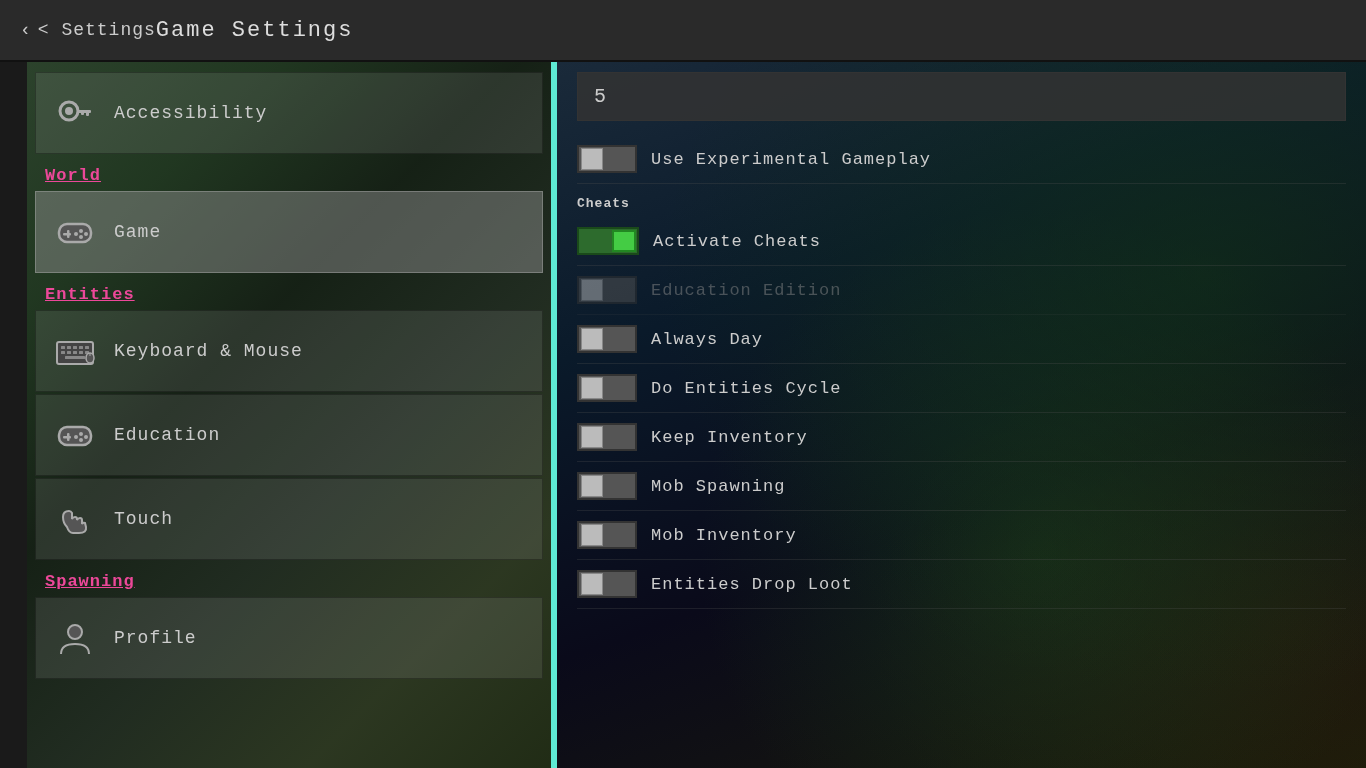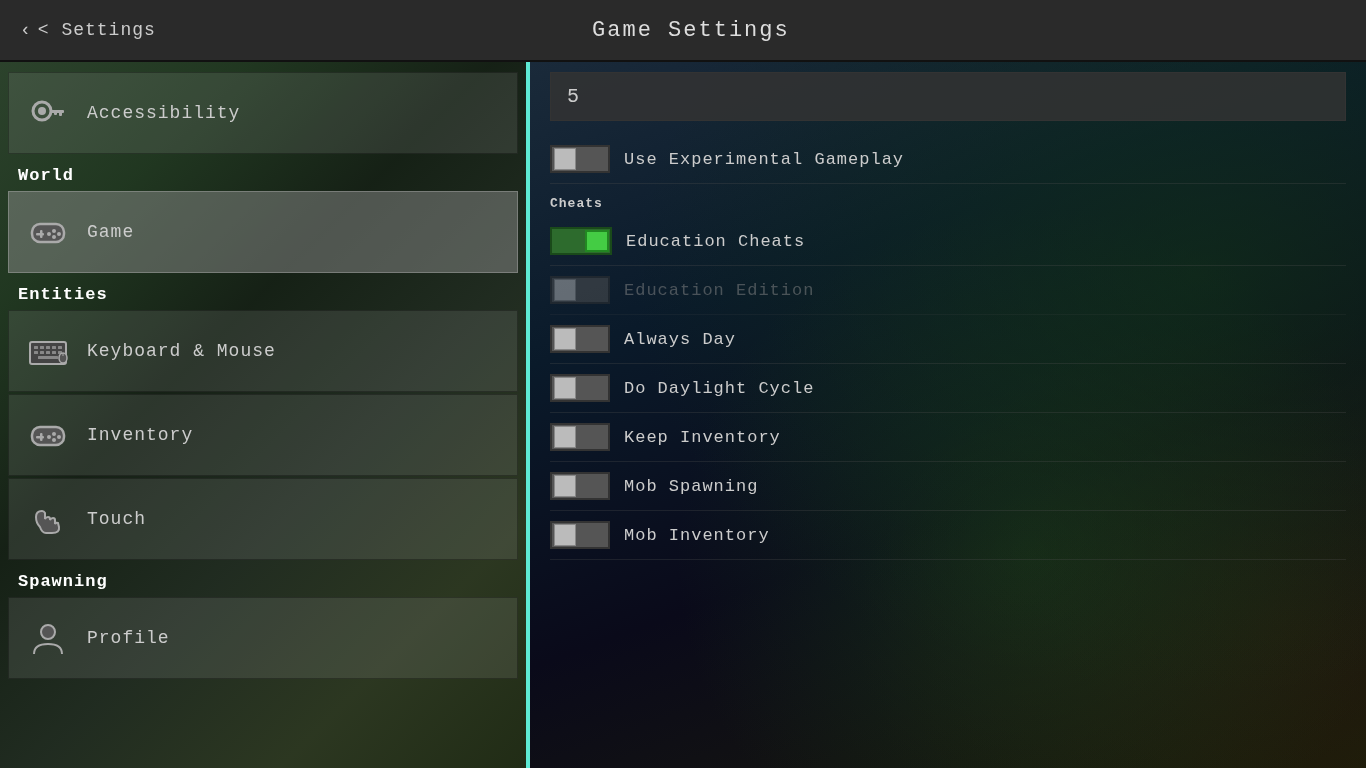--- a/index.html
+++ b/index.html
@@ -31,39 +31,39 @@
       cursor: pointer;
       display: flex;
       align-items: center;
       gap: 6px;
     }
 
     .header-title {
       color: #ddd;
       font-size: 22px;
       letter-spacing: 2px;
-      text-align: center;
       flex: 1;
     }
 
     
     .main {
       display: flex;
       width: 100%;
       height: calc(768px - 62px);
     }
 
     
     .sidebar {
       width: 530px;
       background: rgba(0,0,0,0.55);
-      border-right: 4px solid #5eead4;
+      border-right: 6px solid #5eead4;
       overflow-y: auto;
       position: relative;
       flex-shrink: 0;
+      margin-left: 27px;
     }
 
     .sidebar::-webkit-scrollbar {
       width: 8px;
       background: #222;
     }
     .sidebar::-webkit-scrollbar-thumb {
       background: #555;
     }
 
@@ -76,25 +76,26 @@
       opacity: 0.7;
       z-index: 0;
     }
 
     .sidebar-content {
       position: relative;
       z-index: 1;
     }
 
     .section-label {
-      color: #ffffff;
+      color: #ec4899;
       font-size: 17px;
       letter-spacing: 1px;
       padding: 10px 18px 4px 18px;
       font-weight: bold;
+      text-decoration: underline;
     }
 
     .sidebar-item {
       display: flex;
       align-items: center;
       gap: 14px;
       padding: 0 14px;
       height: 82px;
       background: rgba(180,180,180,0.15);
       border: 1px solid rgba(0,0,0,0.3);
@@ -336,21 +337,21 @@
           <svg viewBox="0 0 44 44" fill="none">
             <rect x="6" y="14" width="32" height="18" rx="8" stroke="#aaa" stroke-width="2.5" fill="#555"></rect>
             <rect x="14" y="20" width="2.5" height="8" rx="1" fill="#aaa"></rect>
             <rect x="10" y="23" width="8" height="2.5" rx="1" fill="#aaa"></rect>
             <circle cx="28" cy="21" r="2" fill="#aaa"></circle>
             <circle cx="33" cy="24" r="2" fill="#aaa"></circle>
             <circle cx="23" cy="24" r="2" fill="#aaa"></circle>
             <circle cx="28" cy="27" r="2" fill="#aaa"></circle>
           </svg>
         </div>
-        <span>Inventory</span>
+        <span>Education</span>
       </div>
 
       <div class="sidebar-item">
         <div class="icon">
           <svg viewBox="0 0 44 44" fill="none">
 
             <path d="M14 30 Q10 26 10 20 Q10 14 16 14 Q18 14 19 16 L19 22 Q20 20 22 20 Q24 20 24 22 L24 23 Q25 21 27 21 Q29 21 29 23 L29 27 Q30 25 32 26 L33 30 Q34 36 26 36 L20 36 Q16 36 14 30Z" stroke="#aaa" stroke-width="2" fill="#555"></path>
           </svg>
         </div>
         <span>Touch</span>
@@ -386,42 +387,42 @@
         </div>
         <span class="toggle-label">Use Experimental Gameplay</span>
       </div>
 
       <div class="cheats-section-label">Cheats</div>
 
       <div class="toggle-row">
         <div class="toggle-green-outer">
           <div class="toggle-green-knob"></div>
         </div>
-        <span class="toggle-label">Education Cheats</span>
+        <span class="toggle-label">Activate Cheats</span>
       </div>
 
       <div class="toggle-row disabled">
         <div class="toggle off">
           <div class="toggle-knob"></div>
         </div>
         <span class="toggle-label disabled-text">Education Edition</span>
       </div>
 
       <div class="toggle-row">
         <div class="toggle off">
           <div class="toggle-knob"></div>
         </div>
         <span class="toggle-label">Always Day</span>
       </div>
 
       <div class="toggle-row">
         <div class="toggle off">
           <div class="toggle-knob"></div>
         </div>
-        <span class="toggle-label">Do Daylight Cycle</span>
+        <span class="toggle-label">Do Entities Cycle</span>
       </div>
 
       <div class="toggle-row">
         <div class="toggle off">
           <div class="toggle-knob"></div>
         </div>
         <span class="toggle-label">Keep Inventory</span>
       </div>
 
       <div class="toggle-row">
@@ -431,17 +432,23 @@
         <span class="toggle-label">Mob Spawning</span>
       </div>
 
       <div class="toggle-row">
         <div class="toggle off">
           <div class="toggle-knob"></div>
         </div>
         <span class="toggle-label">Mob Inventory</span>
       </div>
 
+      <div class="toggle-row">
+        <div class="toggle off">
+          <div class="toggle-knob"></div>
+        </div>
+        <span class="toggle-label">Entities Drop Loot</span>
+      </div>
 
     </div>
   </div>
 
 </div>
 
 </body></html>

